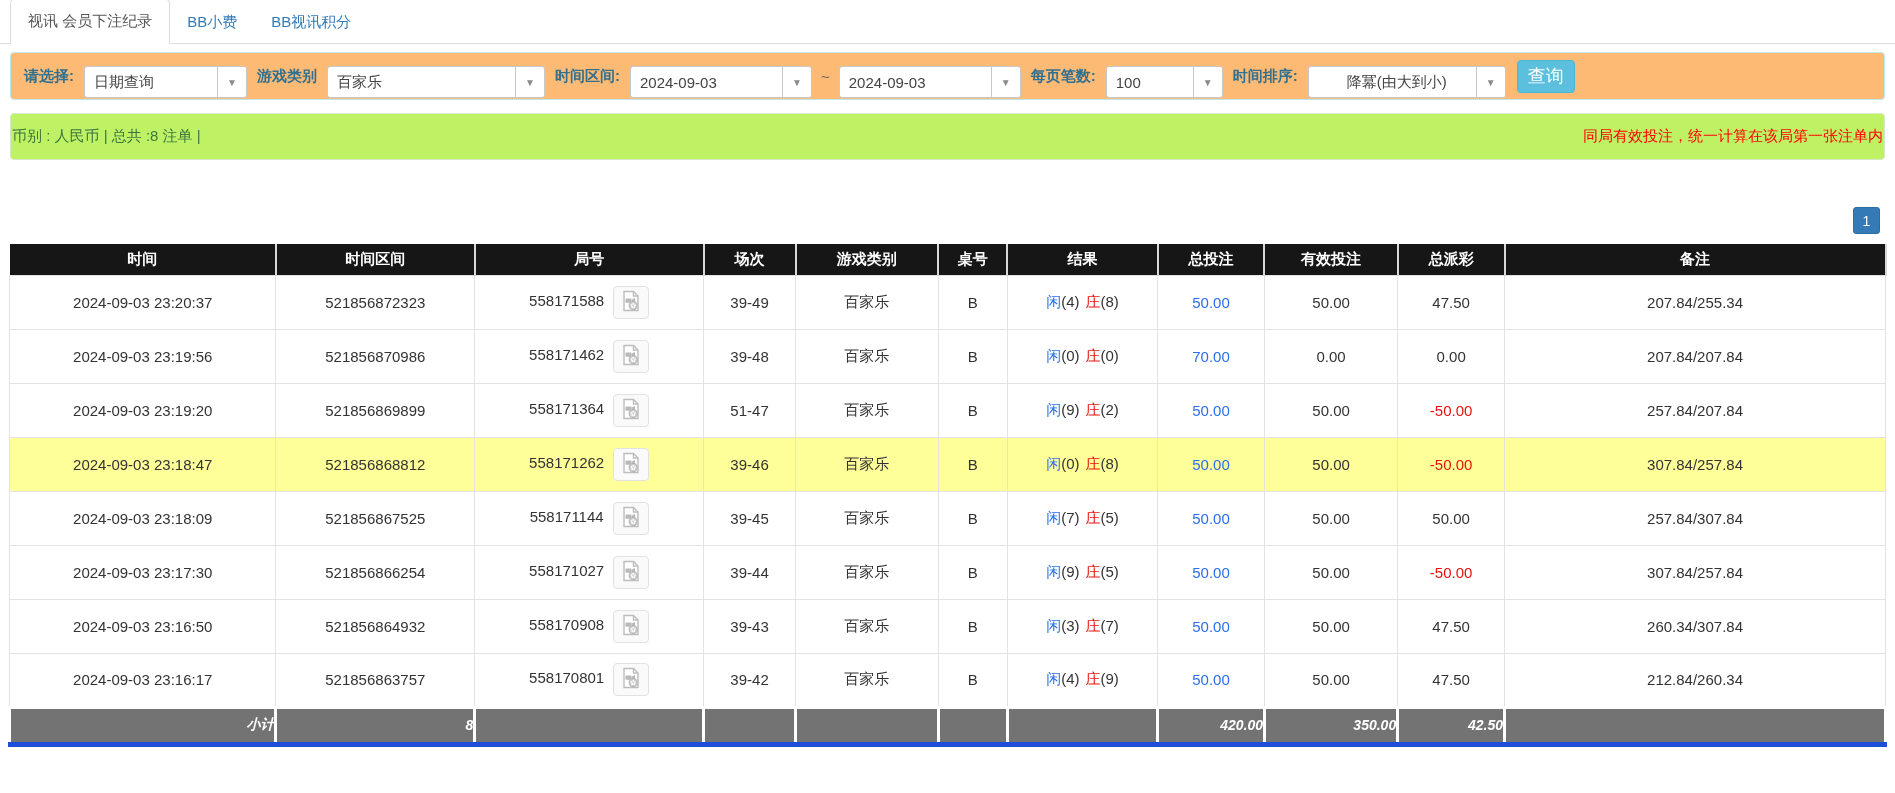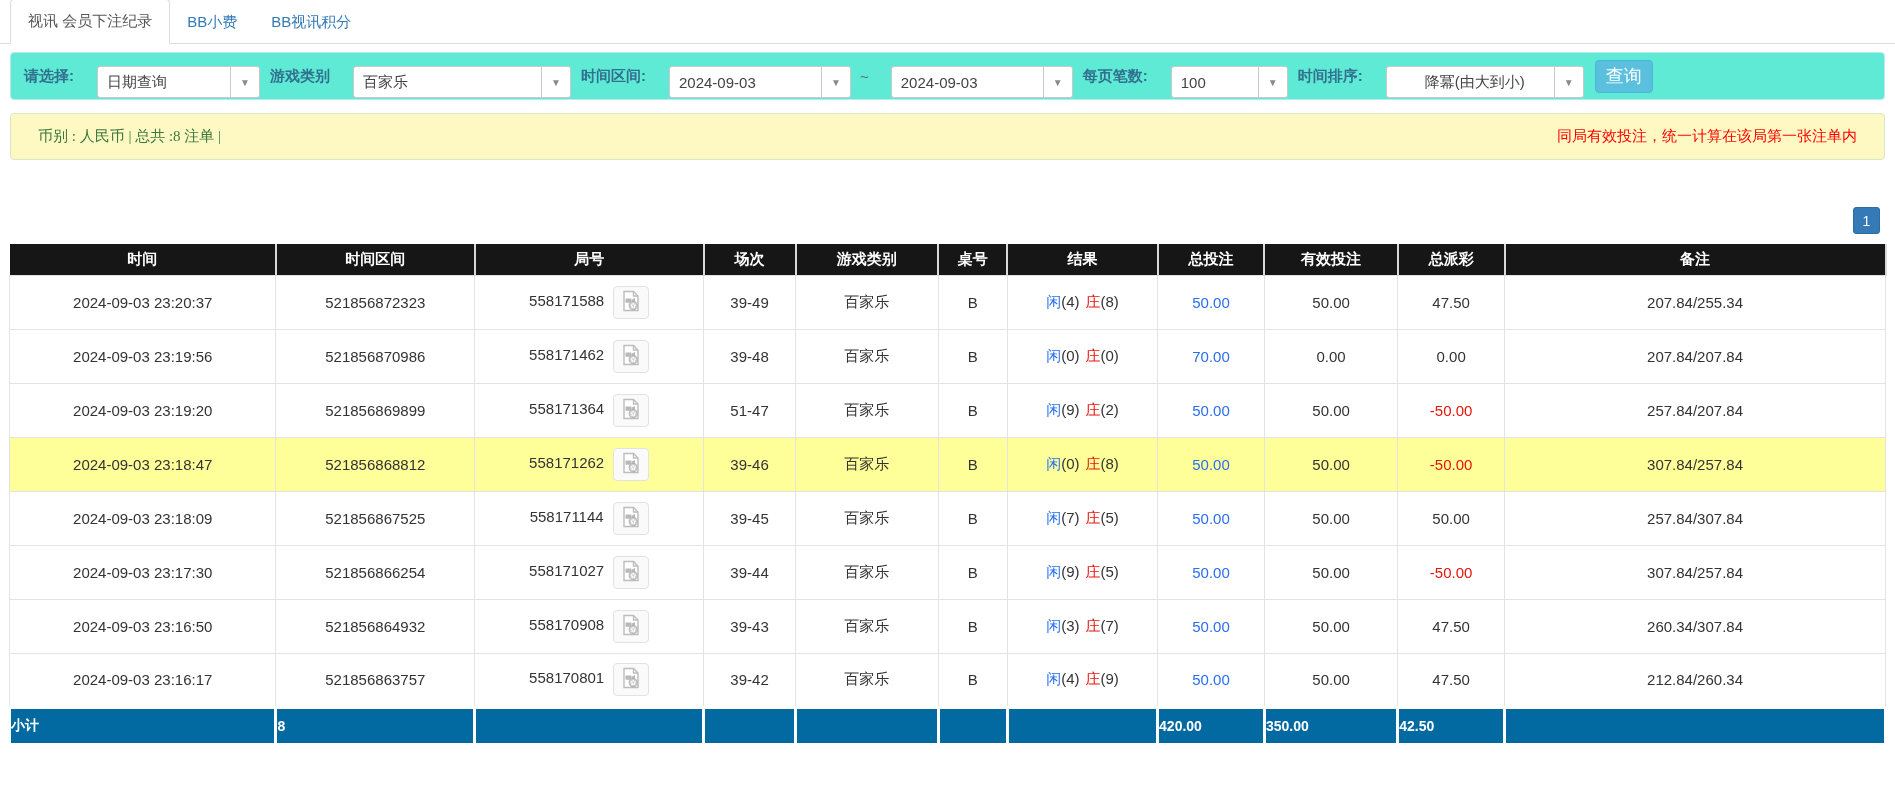--- a/index.html
+++ b/index.html
@@ -5,54 +5,54 @@
   * { box-sizing: border-box; margin: 0; padding: 0; }
   html,body { width:1895px; height:793px; overflow:hidden; background:#fff;
     font-family:"Liberation Sans","DejaVu Sans",sans-serif; font-size:15px; color:#333; }
 
   
   .tabs { display:flex; align-items:flex-end; height:44px; border-bottom:1px solid #ddd; padding-left:10px; }
   .tab { padding:12px 17px; color:#337ab7; cursor:pointer; white-space:nowrap; margin-bottom:-1px; }
   .tab.active { color:#555; background:#fff; border:1px solid #ddd; border-bottom:1px solid #fff; border-radius:4px 4px 0 0; }
 
   
-  .filter-bar { margin:8px 10px 0; height:48px; background:#5eead4; border:1px solid #bce8f1;
+  .filter-bar { margin:8px 10px 0; height:48px; background:#fdba74; border:1px solid #bce8f1;
     border-radius:4px; display:flex; align-items:center; padding:0 10px; gap:7px; }
   .flabel { color:#31708f; font-weight:bold; white-space:nowrap; padding:0 3px; }
-  .combo { display:flex; height:20px;margin-left:13px; }
+  .combo { display:flex; height:20px; }
   .combo-input { height:32px; background:#fff; border:1px solid #c9c9c9; border-right:none;
     border-radius:3px 0 0 3px; padding:0 9px; font-size:15px; color:#444; font-family:inherit; }
   .combo-btn { width:30px; height:32px; background:#fff; border:1px solid #c9c9c9; border-radius:0 3px 3px 0;
     display:flex; align-items:center; justify-content:center; color:#8a8a8a; font-size:10px; cursor:pointer; }
   .tilde { color:#666; padding:0 2px; }
   .search-btn { height:33px; padding:0 10px; background:#5bc0de; border:1px solid #46b8da; border-radius:4px;
     color:#fff; font-size:18px; cursor:pointer; font-family:inherit; margin-left:4px; }
 
   
-  .summary-bar { margin:13px 10px 0; height:47px; background:#fef9c3; border:1px solid #d6e9c6; border-radius:4px;
-    display:flex; align-items:center; justify-content:space-between; padding:0 27px;font-family:Liberation Serif, serif; }
+  .summary-bar { margin:13px 10px 0; height:47px; background:#bef264; border:1px solid #d6e9c6; border-radius:4px;
+    display:flex; align-items:center; justify-content:space-between; padding:0 1px; }
   .summary-left { color:#3c763d; }
   .summary-right { color:#ff0000; }
 
   
   .pager-row { display:flex; justify-content:flex-end; margin:47px 15px 10px; }
   .page-btn { min-width:27px; height:27px; background:#337ab7; border:1px solid #2e6da4; border-radius:3px;
     color:#fff; display:flex; align-items:center; justify-content:center; font-size:14px; cursor:pointer; }
 
   
-  table { width:1879px; margin:0 8px; border-collapse:collapse; border-bottom:2px solid #1d4ed8; table-layout:fixed; }
+  table { width:1879px; margin:0 8px; border-collapse:collapse; border-bottom:5px solid #1d4ed8; table-layout:fixed; }
   thead th { background:#161616; color:#fff; font-weight:bold; height:31px; font-size:15px;
     border-right:2px solid #d8d8d8; text-align:center; }
   thead th:last-child { border-right:2px solid #d8d8d8; }
   tbody td { height:54px; text-align:center; border:1px solid #e3e3e3; background:#fff; color:#333; }
   tbody tr.hl td { background:#ffff99;margin-top:34px; }
   td.blue, .res-xian { color:#2a6ff0; }
   td.neg, .res-zhuang { color:#e8130c; }
   .res-zhuang { margin-left:6px; }
-  tfoot td { height:37px; background:#0369a1; color:#fff; font-weight:bold; text-align:left; border:3px solid #fff; font-size:14px; }
+  tfoot td { height:37px; background:#737373; color:#fff; font-weight:bold; text-align:right; border:3px solid #fff; font-size:14px;font-style:italic; }
 
   .vid-btn { display:inline-flex; width:36px; height:33px; background:#fafafa; border:1px solid #e2e2e2;
     border-radius:4px; align-items:center; justify-content:center; margin-left:9px; vertical-align:middle; cursor:pointer; }
 </style>
 </head>
 <body>
 
 <div class="tabs">
   <div class="tab active">视讯 会员下注纪录</div>
   <div class="tab">BB小费</div>

